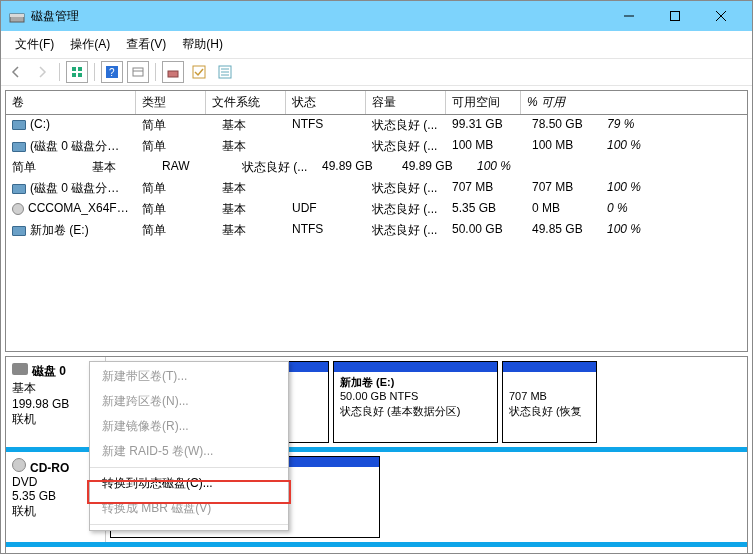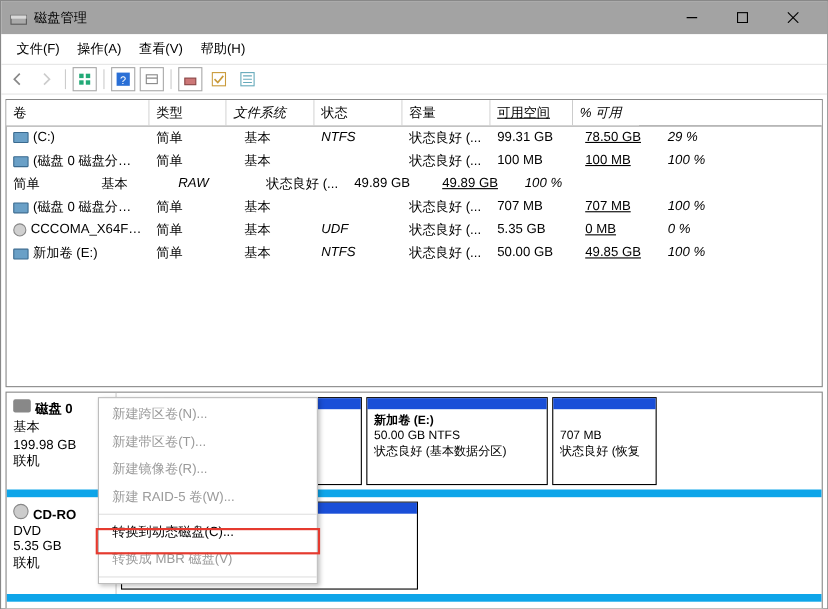--- a/index.html
+++ b/index.html
@@ -1,39 +1,39 @@
 <!DOCTYPE html>
 <html><head>
 <meta charset="utf-8">
 <style>
 * { margin:0; padding:0; box-sizing:border-box; }
 body { font-family:"Microsoft YaHei","Segoe UI",sans-serif; font-size:12px; background:#fff; width:753px; height:554px; overflow:hidden; border:1px solid #888; position:relative; }
-.titlebar { display:flex; align-items:center; height:30px; padding:0 8px; background:#a3a3a3; }
+.titlebar { display:flex; align-items:center; height:30px; padding:0 8px; background:#7dd3fc; }
 .titlebar .app-icon { width:16px; height:16px; margin-right:6px; display:inline-flex; align-items:center; justify-content:center; }
 .titlebar .title { flex:1; font-size:12px; }
 .winbtns { display:flex; }
 .winbtn { width:46px; height:30px; display:flex; align-items:center; justify-content:center; cursor:default; }
 .winbtn svg { stroke:#000; stroke-width:1; fill:none; }
 .menubar { display:flex; padding:2px 6px; border-bottom:1px solid #e5e5e5; }
 .menu-item { padding:3px 8px; cursor:default;text-align:right; }
 .toolbar { display:flex; align-items:center; padding:2px 4px; gap:4px; border-bottom:1px solid #e5e5e5; }
 .tbtn { width:22px; height:22px; border:1px solid transparent; background:#fff; display:flex; align-items:center; justify-content:center; cursor:default; }
 .tbtn.box { border:1px solid #a8a8a8; }
 .tsep { width:1px; height:18px; background:#ccc; margin:0 2px; }
 .vol-table { border:1px solid #888; margin:4px 4px 0 4px; }
 .vh { display:flex; background:#fff; border-bottom:1px solid #888; font-size:12px; }
 .vh div { padding:3px 6px; border-right:1px solid #ccc; background:#fff; }
 .vh div:first-child { border-left:none; }
 .vrow { display:flex; font-size:12px; padding:1px 0; }
 .vrow div { padding:1px 6px; white-space:nowrap; overflow:hidden; text-overflow:ellipsis; }
-.c-vol{width:130px;} .c-lay{width:80px;} .c-typ{width:70px;} .c-fs{width:80px;font-style:italic;} .c-st{width:80px;} .c-cap{width:80px;} .c-free{width:75px;text-decoration:underline;} .c-pct{width:60px;font-style:italic;}
+.c-vol{width:130px;} .c-lay{width:80px;} .c-typ{width:70px;} .c-fs{width:80px;} .c-st{width:80px;} .c-cap{width:80px;} .c-free{width:75px;} .c-pct{width:60px;font-style:italic;}
 .vicon { display:inline-block; width:14px; height:10px; background:#6aa0c7; border:1px solid #3a6a8f; border-radius:1px; margin-right:4px; vertical-align:middle; }
 .vicon.cd { background:#d0d0d0; border-radius:50%; width:12px; height:12px; border:1px solid #888; }
 .graphical { border:1px solid #888; margin:4px 4px 0 4px; height:210px; overflow:hidden; background:#fff; position:relative; }
-.disk-row { display:flex; height:95px; border-bottom:7px solid #0ea5e9; }
+.disk-row { display:flex; height:95px; border-bottom:5px solid #0ea5e9; }
 .disk-head { width:100px; font-size:12px; padding:6px; border-right:1px solid #ccc; position:relative; }
 .disk-head .dicon{ display:inline-block; width:16px; height:12px; background:#888; border-radius:2px; margin-right:4px;}
 .disk-head .dicon.cd{ border-radius:50%; width:14px;height:14px;background:#ccc;border:1px solid #888;}
 .parts { flex:1; display:flex; gap:4px; padding:4px; }
 .part { border:1px solid #000; flex:0 0 auto; display:flex; flex-direction:column; font-size:11px; }
 .part .stripe{ height:10px; background:#1a4fd8; }
 .part.cd .stripe{ background:#1a4fd8; }
 .part .pbody{ padding:3px 6px; line-height:1.3; }
 .part .bold{ font-weight:bold; }
 .ctxmenu { position:absolute; left:88px; top:360px; width:200px; background:#fff; border:1px solid #bdbdbd; box-shadow:2px 2px 4px rgba(0,0,0,0.25); padding:2px 0; z-index:50; }
@@ -149,21 +149,21 @@
   </div>
   <div id="vol-rows">
       <div class="vrow">
         <div class="c-vol"><span class="vicon"></span>(C:)</div>
         <div class="c-lay">简单</div>
         <div class="c-typ">基本</div>
         <div class="c-fs">NTFS</div>
         <div class="c-st">状态良好 (...</div>
         <div class="c-cap">99.31 GB</div>
         <div class="c-free">78.50 GB</div>
-        <div class="c-pct">29 %</div>
+        <div class="c-pct">79 %</div>
       </div>
       <div class="vrow">
         <div class="c-vol"><span class="vicon"></span>(磁盘 0 磁盘分区 1)</div>
         <div class="c-lay">简单</div>
         <div class="c-typ">基本</div>
         <div class="c-fs"></div>
         <div class="c-st">状态良好 (...</div>
         <div class="c-cap">100 MB</div>
         <div class="c-free">100 MB</div>
         <div class="c-pct">100 %</div>
@@ -250,22 +250,22 @@
         <div class="stripe"></div>
         <div class="pbody">
           <span class="bold">DV9   (D:)</span>
         </div>
       </div>
     </div>
   </div>
 </div>
 
 <div class="ctxmenu" id="ctxmenu">
+    <div class="ctx-item disabled">新建带区卷(T)...</div>
     <div class="ctx-item disabled">新建跨区卷(N)...</div>
-    <div class="ctx-item disabled">新建带区卷(T)...</div>
     <div class="ctx-item disabled">新建镜像卷(R)...</div>
     <div class="ctx-item disabled">新建 RAID-5 卷(W)...</div>
     <div class="ctx-sep"></div>
     <div class="ctx-item">转换到动态磁盘(C)...</div>
     <div class="ctx-item disabled">转换成 MBR 磁盘(V)</div>
     <div class="ctx-sep"></div>
   </div>
 
 <div class="highlight-box" style="left:86px; top:479px; width:204px; height:24px;"></div>
 

